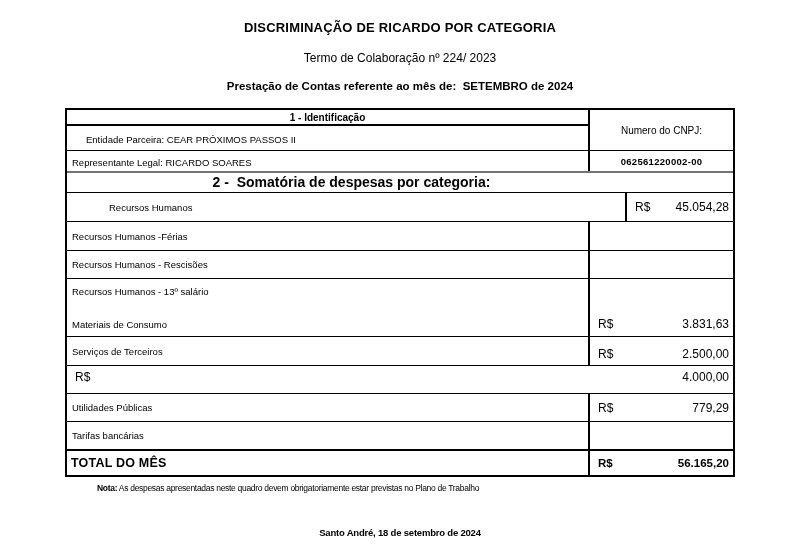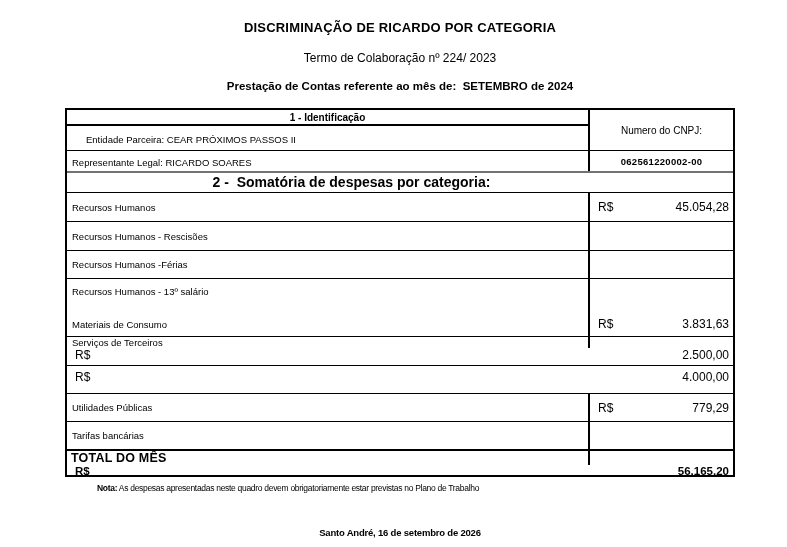--- a/index.html
+++ b/index.html
@@ -57,34 +57,34 @@
   .exp-row:last-child { border-bottom: none; }
   .exp-label-cell {
     width: 523px; border-right: 2px solid #000;
     display: flex; flex-direction: column; justify-content: center;
     padding-left: 5px;
   }
   .exp-label { font-size: 9.5px; line-height: 11px; }
   .value-cell { flex: 1; display: flex; align-items: center; font-size: 12px; }
   .value-cell .cur { padding-left: 8px; }
   .value-cell .amt { flex: 1; text-align: right; padding-right: 4px; }
-  #exp-rows .exp-row:nth-child(1) { height: 29px; }
+  #exp-rows .exp-row:nth-child(1) { height: 29px; padding-left: 37px; }
   #exp-rows .exp-row:nth-child(2) { height: 29px; }
   #exp-rows .exp-row:nth-child(3) { height: 28px; }
   #exp-rows .exp-row:nth-child(4) { height: 58px; }
   #exp-rows .exp-row:nth-child(4) .exp-label-cell { justify-content: space-between; padding-top: 7px; padding-bottom: 6px; }
   #exp-rows .exp-row:nth-child(4) .value-cell { align-items: flex-end; padding-bottom: 5px; }
-  #exp-rows .exp-row:nth-child(5) { height: 29px; flex-direction: column; }
+  #exp-rows .exp-row:nth-child(5) { height: 29px; }
   #exp-rows .exp-row:nth-child(5) .value-cell { align-items: flex-end; padding-bottom: 4px; }
   #exp-rows .exp-row:nth-child(6) { height: 28px; }
   #exp-rows .exp-row:nth-child(6) .value-cell { align-items: flex-start; padding-top: 4px; }
   #exp-rows .exp-row:nth-child(7) { height: 28px; }
   #exp-rows .exp-row:nth-child(8) { height: 27px; }
 
-  .total-row { display: flex; height: 26px; border-top: 2px solid #000; flex-direction: column; }
+  .total-row { display: flex; height: 26px; border-top: 2px solid #000; }
   .total-label-cell {
     width: 523px; border-right: 2px solid #000;
     font-size: 12.5px; font-weight: bold;
     display: flex; align-items: center; padding-left: 4px;
     letter-spacing: 0.2px;
   }
   .total-value-cell { font-weight: bold; font-size: 11.5px; }
 
   .note-line {
     position: absolute; left: 65px; top: 483px; width: 670px;
@@ -124,30 +124,30 @@
         <div class="exp-label-cell">
           <div class="exp-label">Recursos Humanos</div>
         </div>
         <div class="value-cell">
           <span class="cur">R$</span>
           <span class="amt">45.054,28</span>
         </div>
       </div>
       <div class="exp-row">
         <div class="exp-label-cell">
-          <div class="exp-label">Recursos Humanos - Rescisões</div>
+          <div class="exp-label">Recursos Humanos -Férias</div>
         </div>
         <div class="value-cell">
           <span class="cur"></span>
           <span class="amt"></span>
         </div>
       </div>
       <div class="exp-row">
         <div class="exp-label-cell">
-          <div class="exp-label">Recursos Humanos -Férias</div>
+          <div class="exp-label">Recursos Humanos - Rescisões</div>
         </div>
         <div class="value-cell">
           <span class="cur"></span>
           <span class="amt"></span>
         </div>
       </div>
       <div class="exp-row">
         <div class="exp-label-cell">
           <div class="exp-label">Recursos Humanos - 13º salário</div>
           <div class="exp-label">Materiais de Consumo</div>
@@ -196,13 +196,13 @@
     <div class="total-label-cell">TOTAL DO MÊS</div>
     <div class="value-cell total-value-cell">
       <span class="cur">R$</span>
       <span class="amt">56.165,20</span>
     </div>
   </div>
 </div>
 
 <div class="note-line"><span class="note-prefix">Nota:</span><span> As despesas apresentadas neste quadro devem obrigatoriamente estar previstas no Plano de Trabalho</span></div>
 
-<div class="footer-line">Santo André, 16 de setembro de 2026</div>
+<div class="footer-line">Santo André, 18 de setembro de 2024</div>
 
 </body></html>

